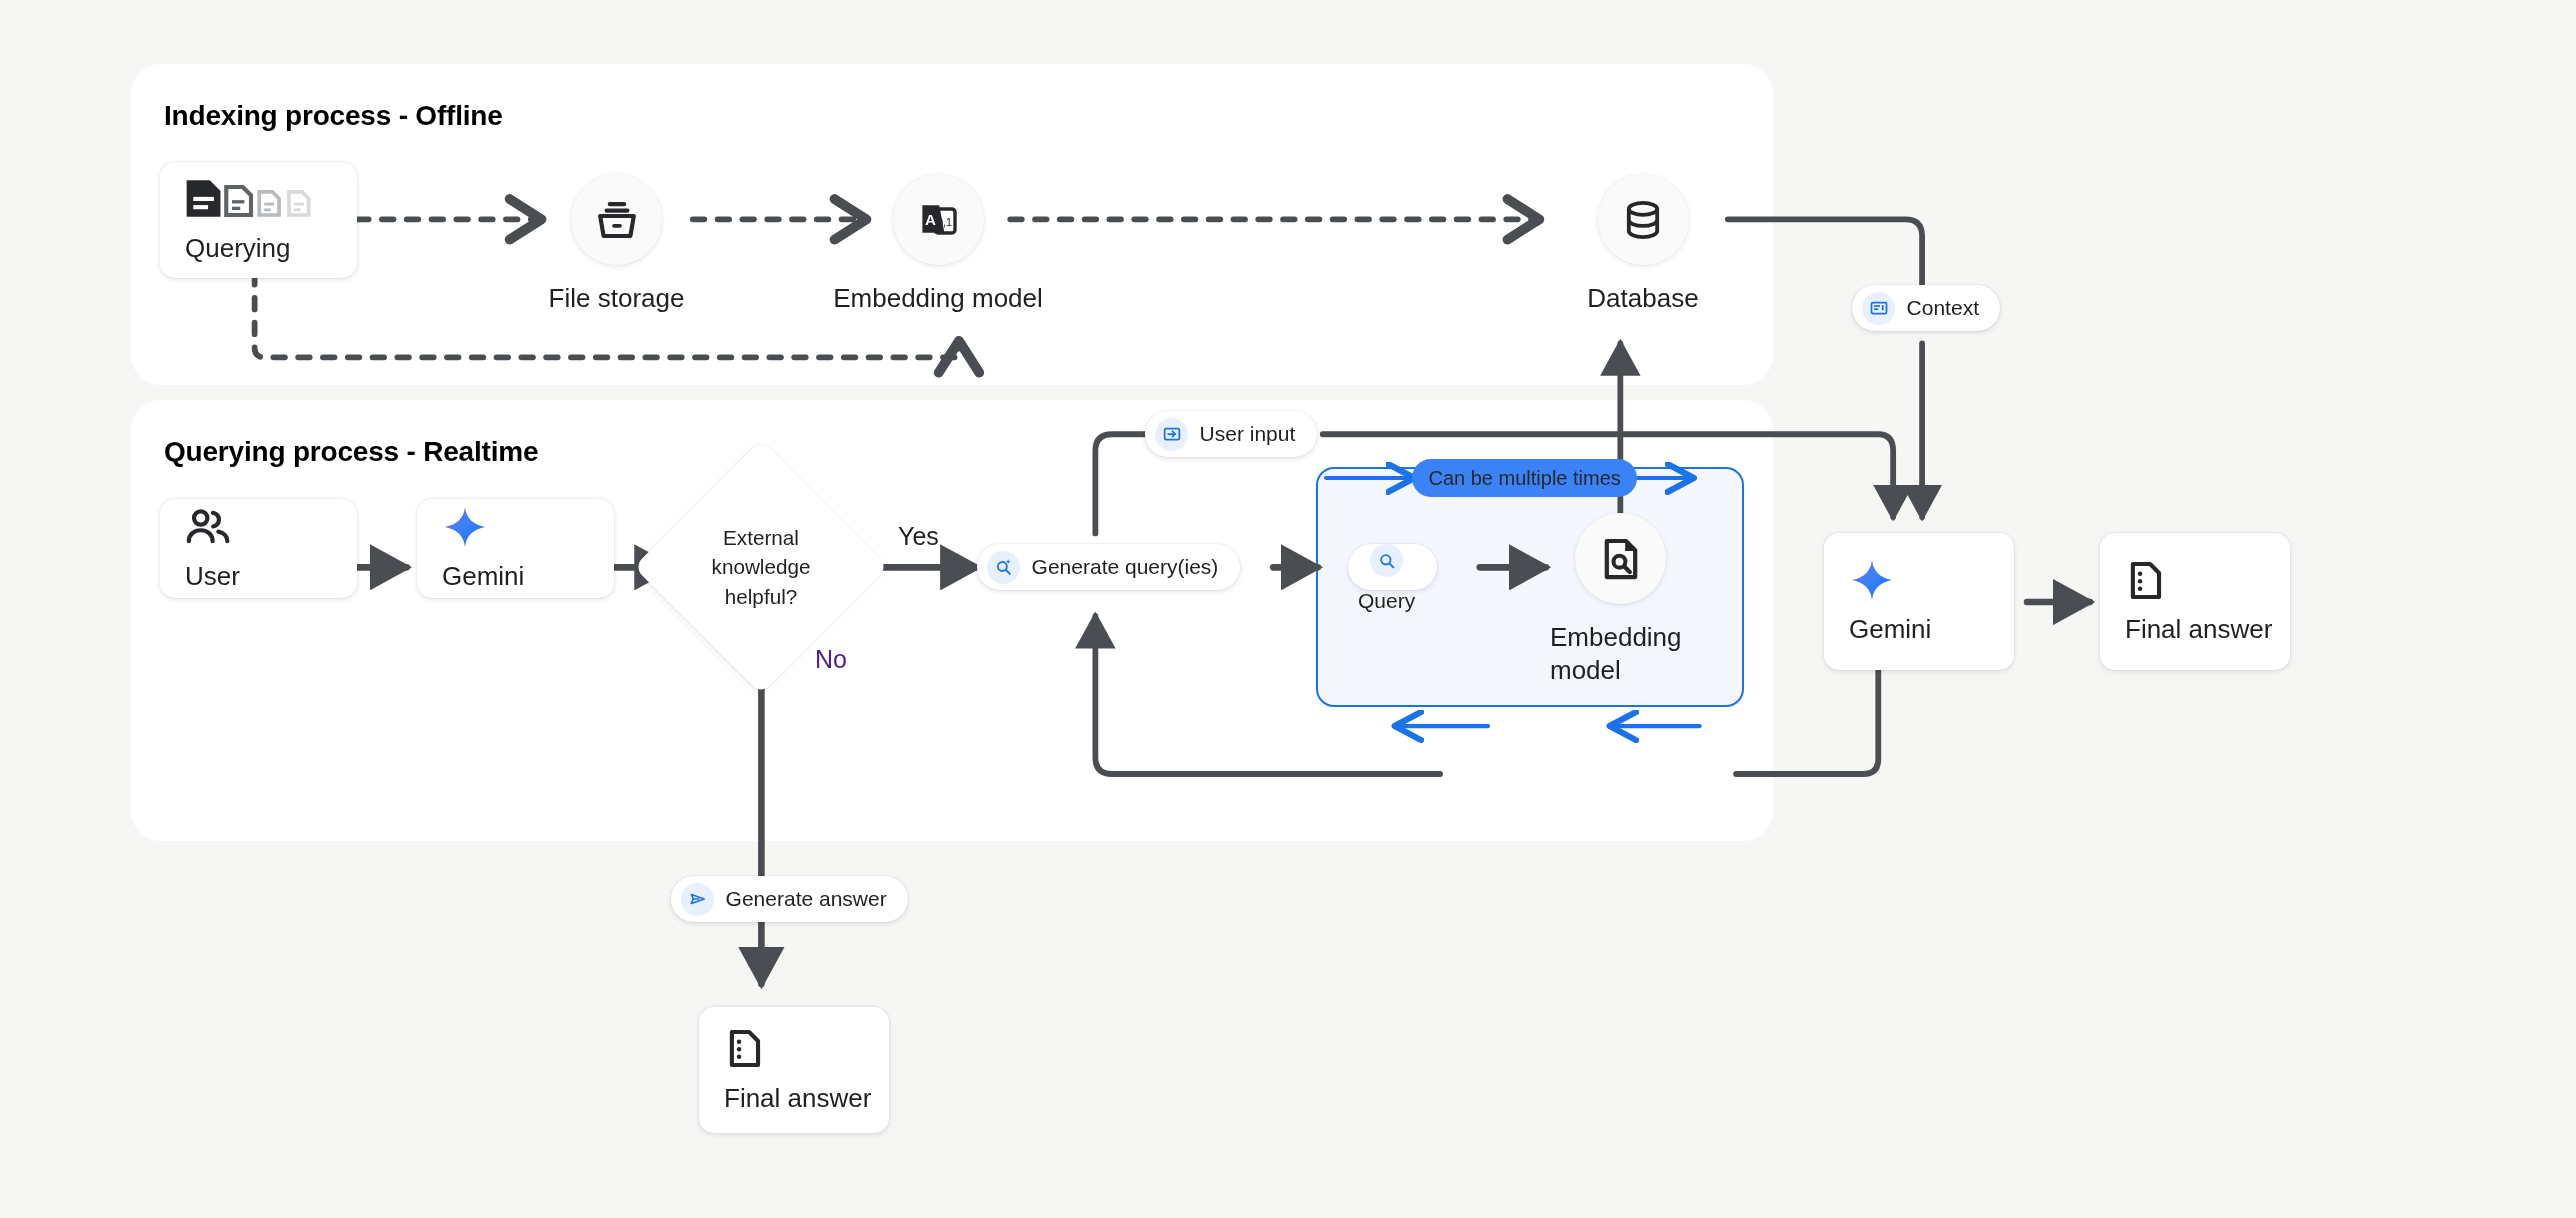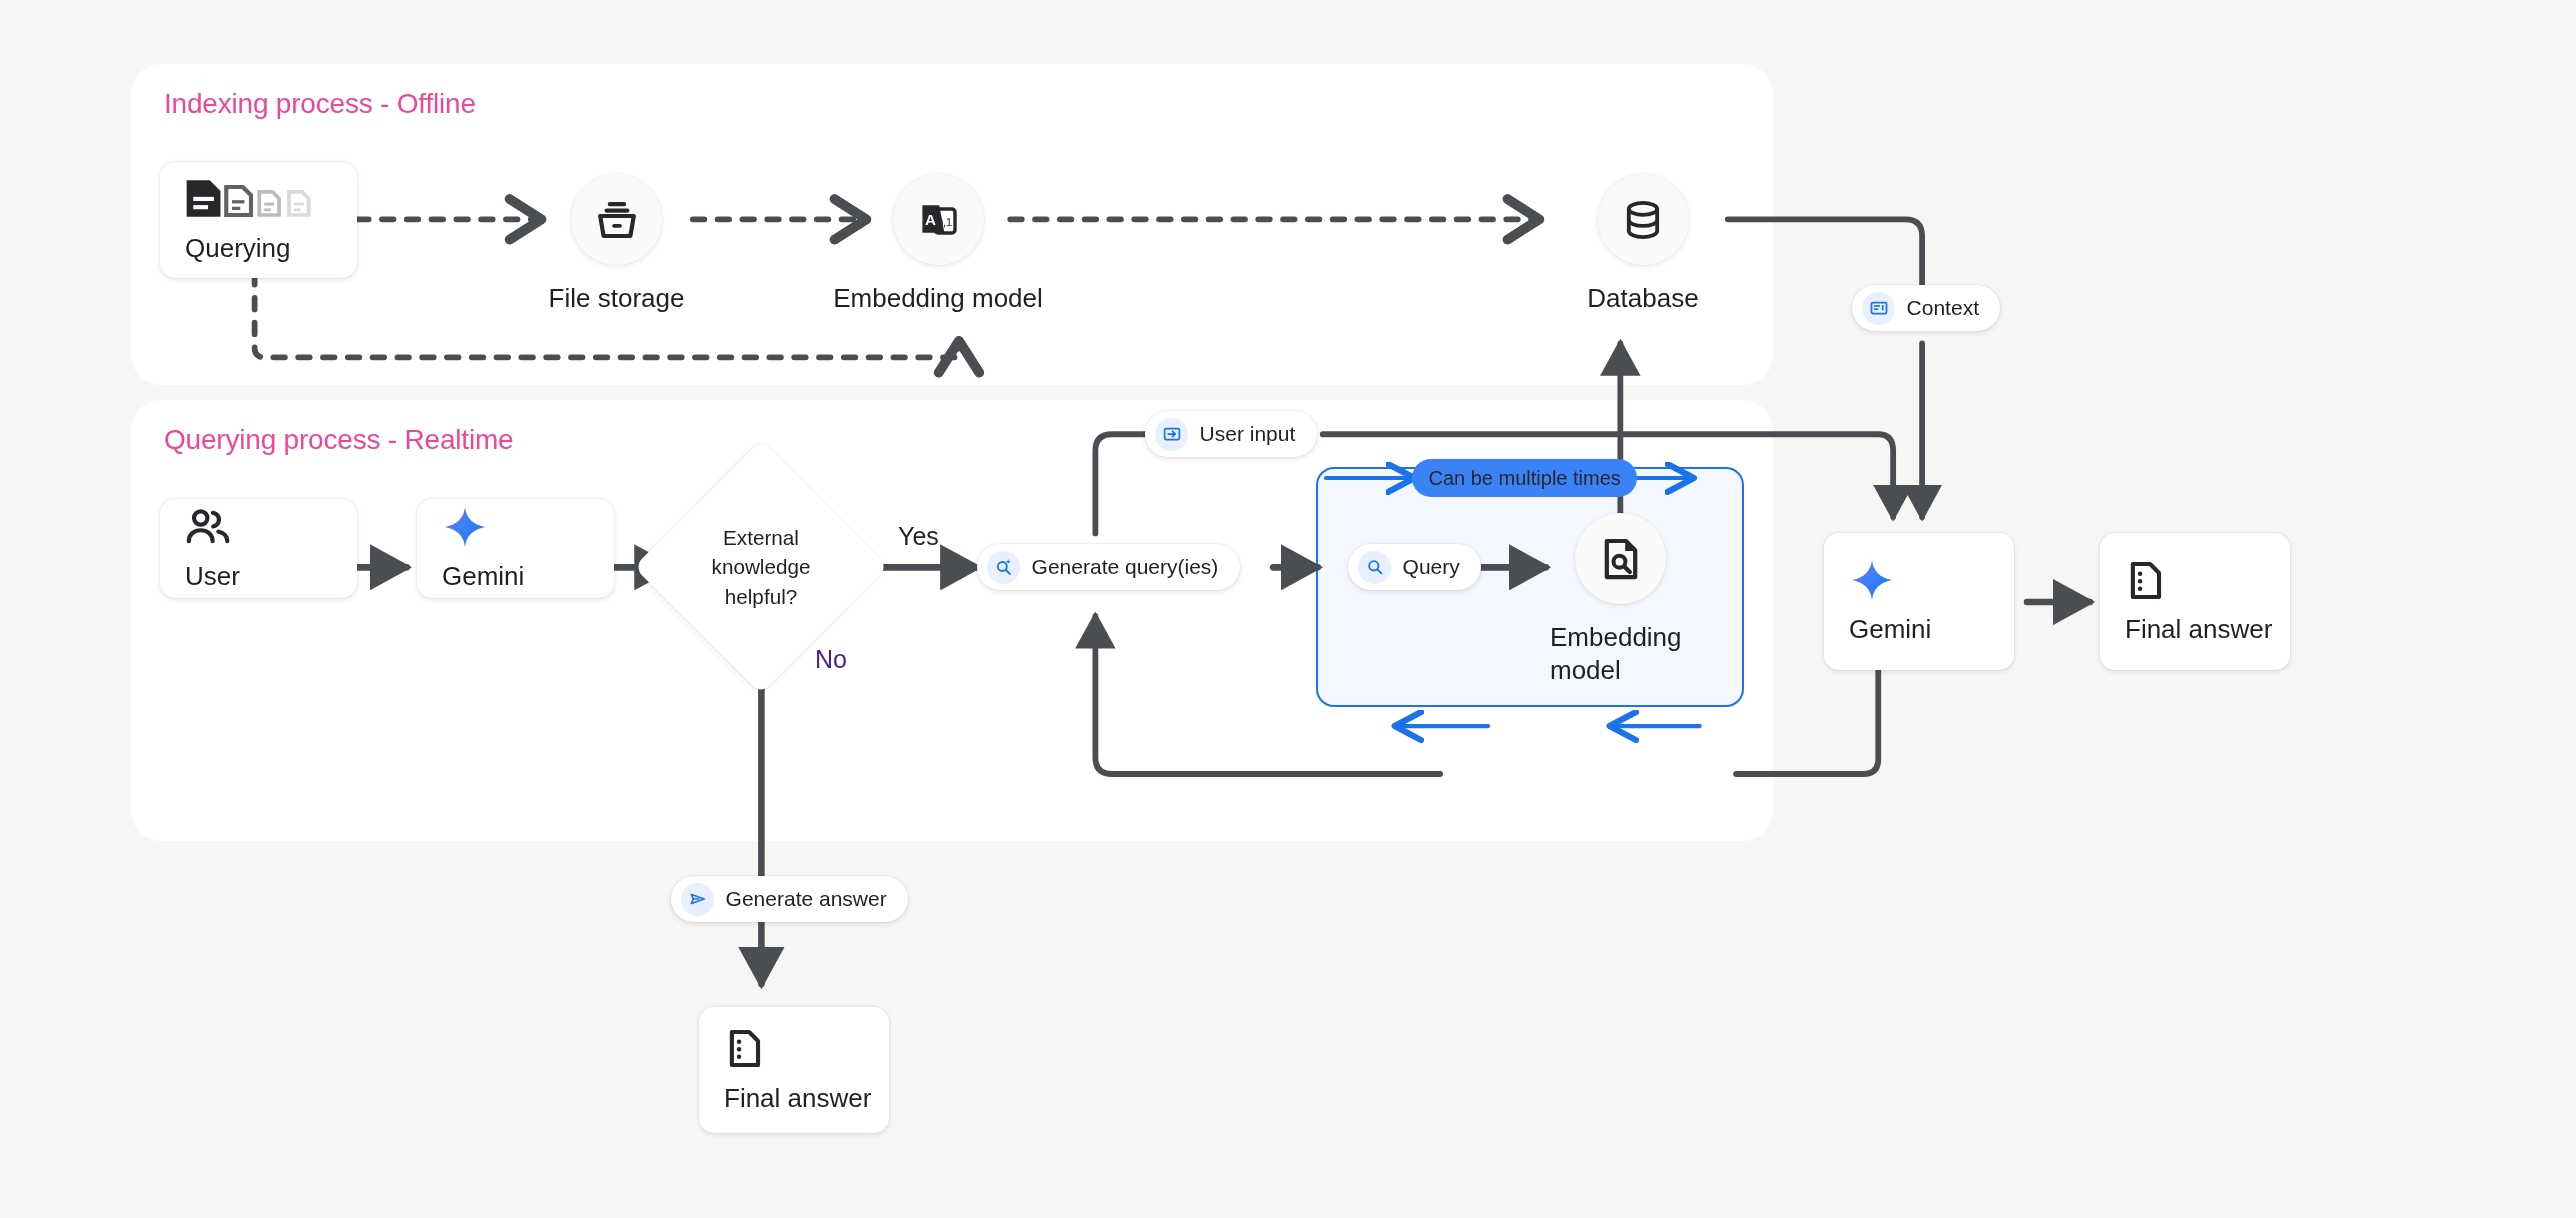--- a/index.html
+++ b/index.html
@@ -14,24 +14,24 @@
   .panel {
     position: absolute;
     background: #ffffff;
     border-radius: 30px;
   }
   #panel-indexing { left: 131px; top: 64px; width: 1642px; height: 321px; }
   #panel-querying { left: 131px; top: 400px; width: 1642px; height: 441px; }
 
   .panel-title {
     position: absolute;
-    left: 33px; top: 24px;
+    left: 33px; top: 36px;
     font-size: 28px;
-    font-weight: 400;
-    color: #ec4899;
+    font-weight: 700;
+    color: #000000;
     letter-spacing: -0.2px;
     white-space: nowrap;
   }
 
   
   .card {
     position: absolute;
     background: #ffffff;
     border-radius: 15px;
     box-shadow: 0 1.7px 5px rgba(30,32,36,.10), 0 0 0 0.8px rgba(30,32,36,.045);
@@ -312,21 +312,21 @@
         <circle cx="10" cy="11.4" r="5.4" fill="none" stroke="#1a73e8" stroke-width="2.2"></circle>
         <path d="M14.2,15.4 L19,20.2" stroke="#1a73e8" stroke-width="2.4" stroke-linecap="round"></path>
         <path d="M17,2.4 L17.8,4.8 L20.2,5.6 L17.8,6.4 L17,8.8 L16.2,6.4 L13.8,5.6 L16.2,4.8 Z" fill="#1a73e8"></path>
       </svg>
     </span>
     <span class="ptxt">Generate query(ies)</span>
   </div>
 
   <div class="plainpill" style="left:1412px; top:459px;">Can be multiple times</div>
 
-  <div class="pill" style="left:1348px; top:544px;">
+  <div class="pill" style="left:1348px; top:544px;flex-direction:column;">
     <span class="pico">
       <svg class="icon" width="20" height="20" viewBox="0 0 24 24">
         <circle cx="10.6" cy="10.6" r="5.6" fill="none" stroke="#1a73e8" stroke-width="2.2"></circle>
         <path d="M14.8,14.8 L19.6,19.6" stroke="#1a73e8" stroke-width="2.4" stroke-linecap="round"></path>
       </svg>
     </span>
     <span class="ptxt">Query</span>
   </div>
 
   <div class="circnode" style="left:1575px; top:513px; width:91px;">

